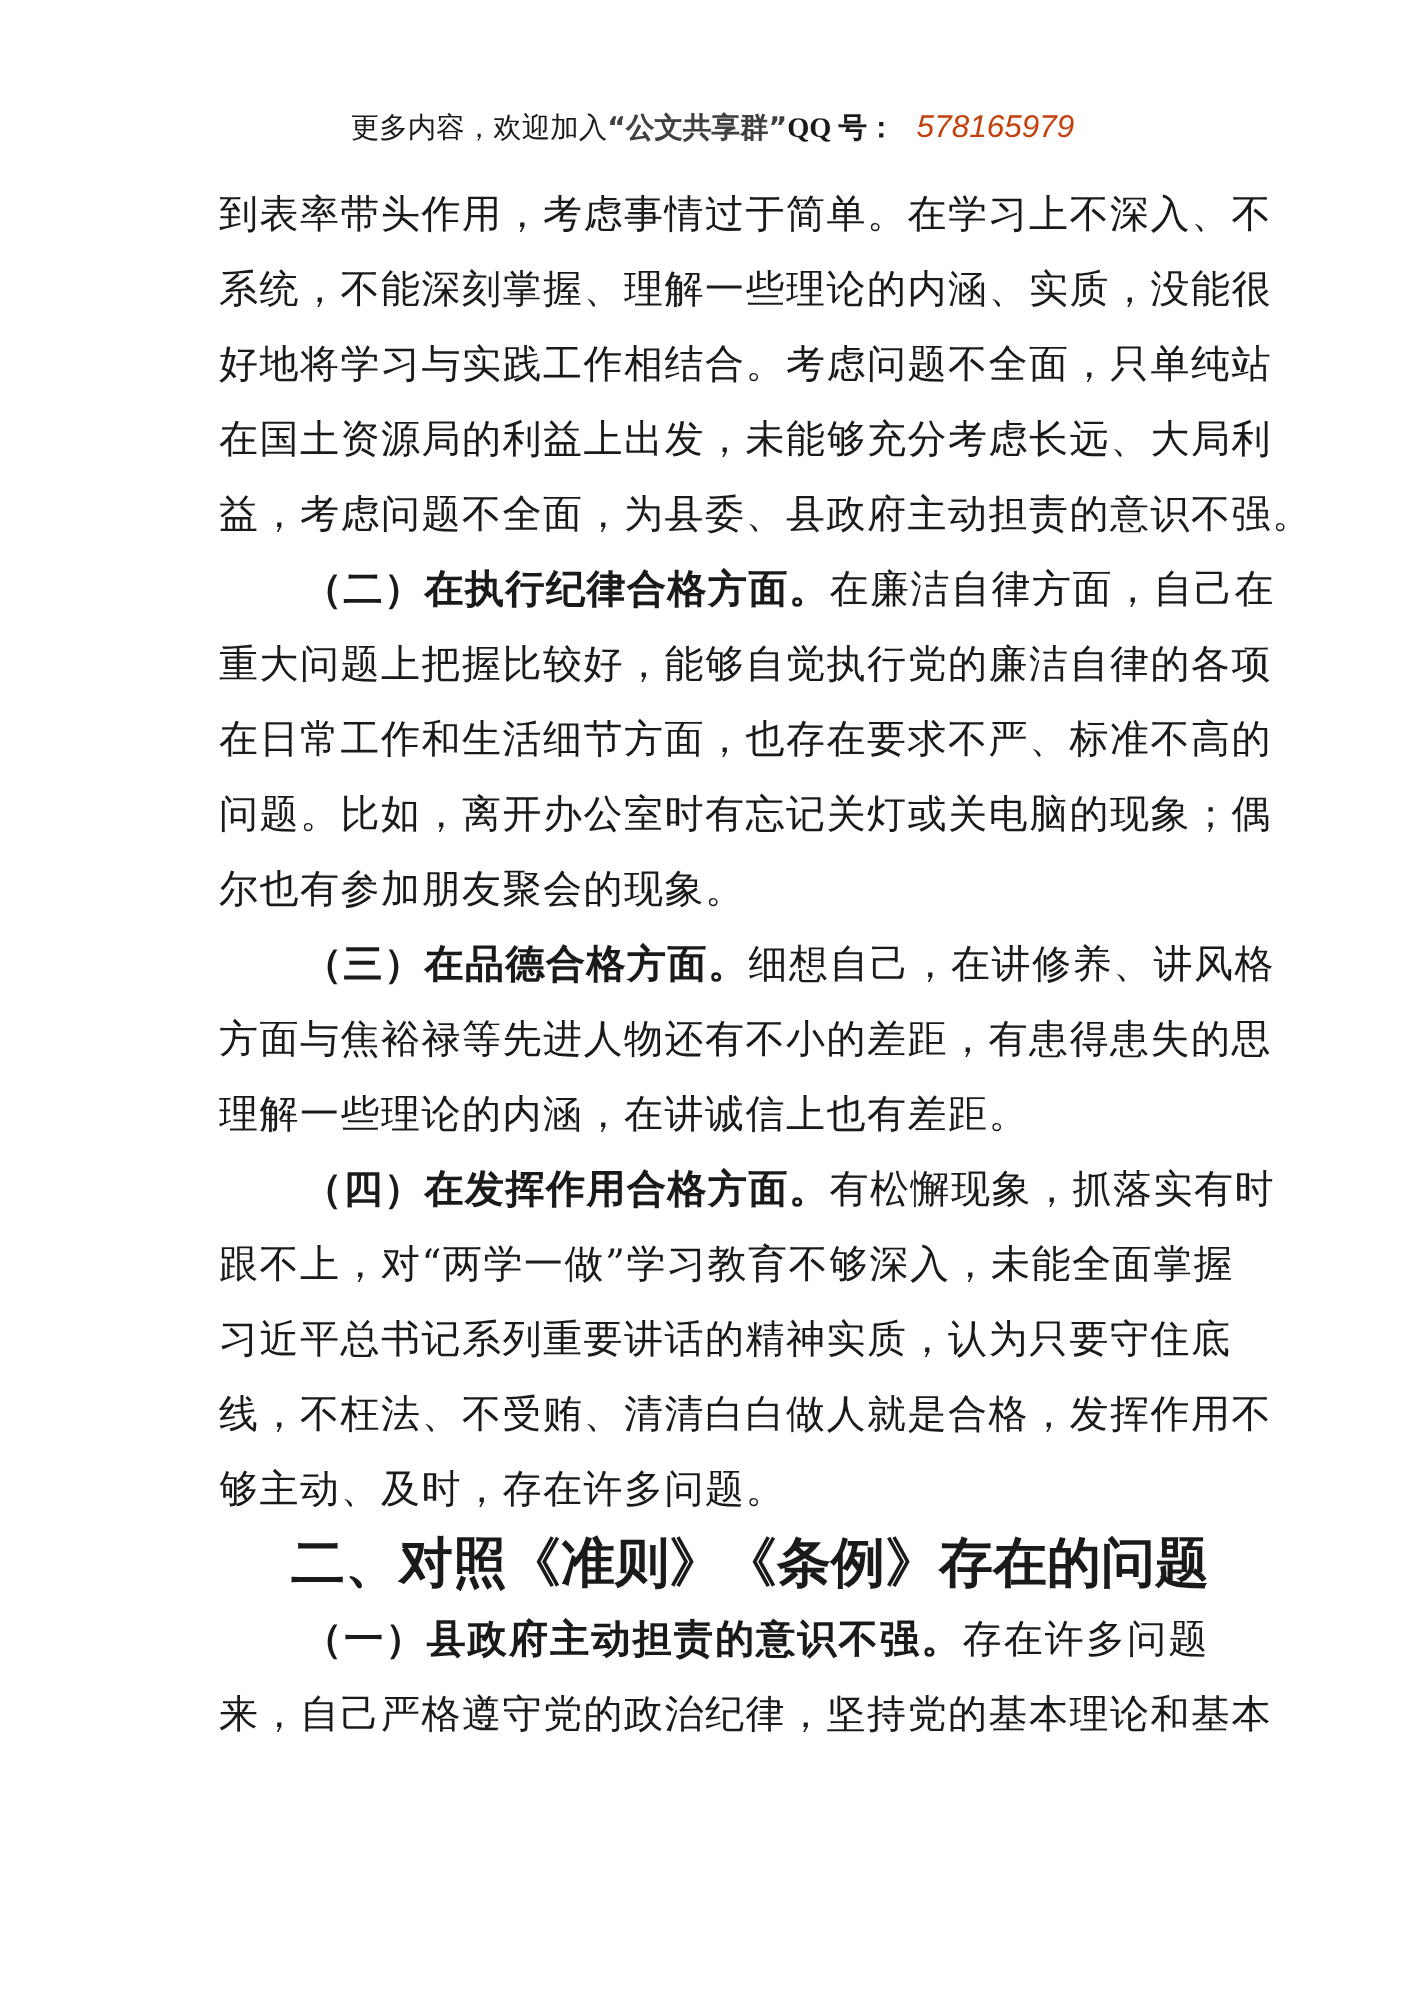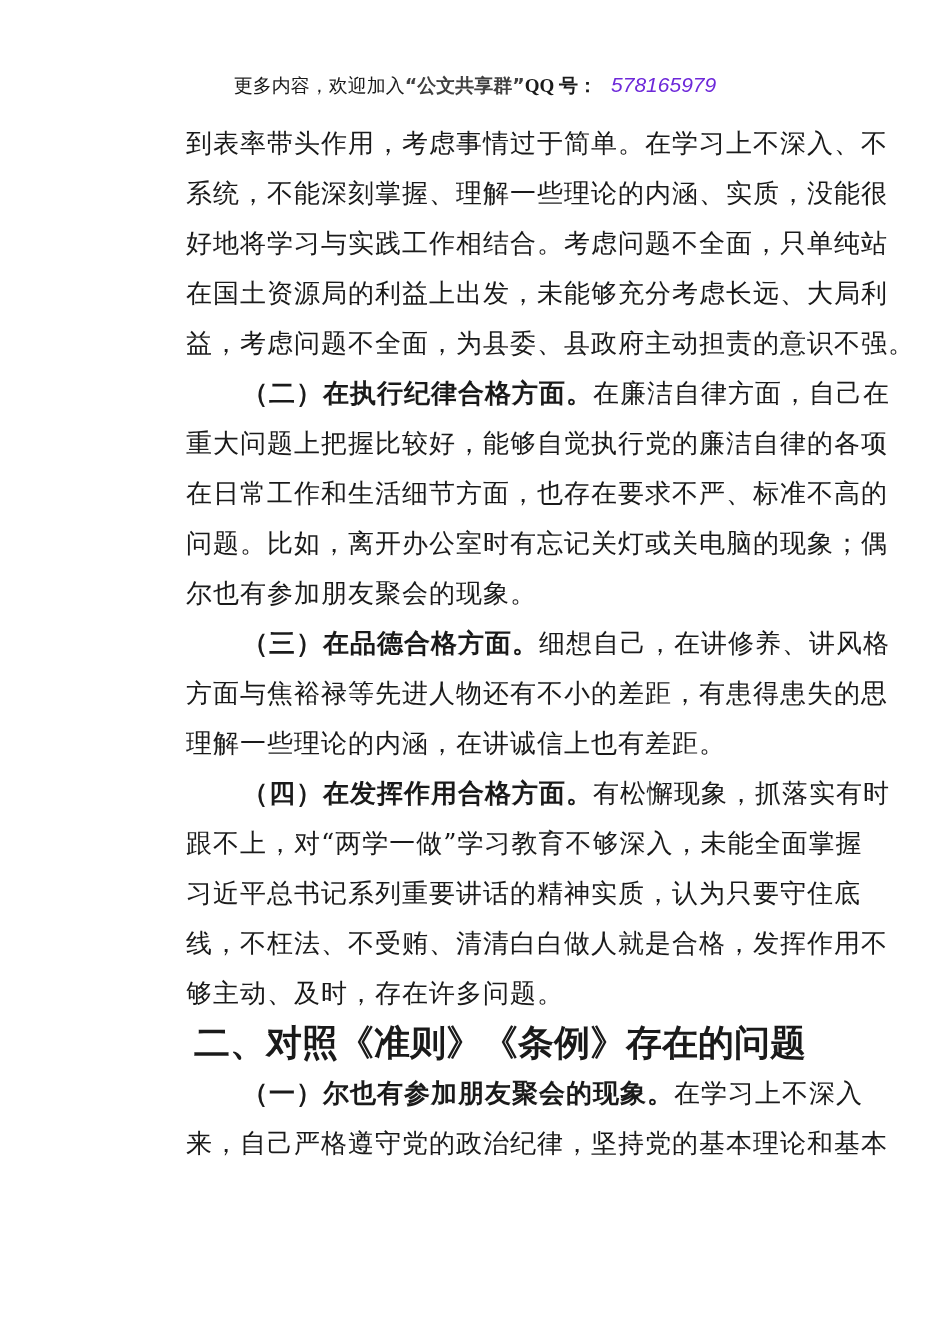--- a/index.html
+++ b/index.html
@@ -2,24 +2,24 @@
 <html><head>
 <meta charset="utf-8">
 <style>
   html, body { margin: 0; padding: 0; background: #ffffff; }
   body { width: 950px; height: 1344px; position: relative; overflow: hidden;
          font-family: "DejaVu Serif", "Liberation Serif", serif; color: #1a1a1a; }
   .header { position: absolute; top: 72px; left: 0; width: 950px; text-align: center;
             font-size: 19px; line-height: 26px; white-space: nowrap; }
   .header .blue { color: #404040; font-weight: bold; font-family: "DejaVu Sans", sans-serif; }
   .header .qq { font-weight: bold; font-family: Liberation Serif, serif; }
-  .header .red { color: #6d28d9; font-style: italic; font-family: "Liberation Sans", sans-serif; font-size: 21px; margin-left: 14px; }
+  .header .red { color: #c2410c; font-style: italic; font-family: "Liberation Sans", sans-serif; font-size: 21px; margin-left: 14px; }
   .page { position: absolute; left: 146px; top: 118px; width: 660px; }
   .line { font-size: 26px; line-height: 50px; height: 50px; white-space: nowrap;
-          text-align: justify; text-align-last: justify; letter-spacing: 1px; margin-left: 40px; }
+          text-align: justify; text-align-last: justify; letter-spacing: 1px; }
   .line.last { text-align-last: left; }
   .indent { padding-left: 56px; }
   .b { font-weight: bold; }
   .h2 { font-family: "DejaVu Sans", sans-serif; font-weight: bold; font-size: 36px; line-height: 50px; height: 50px; padding-left: 48px; }
 </style>
 </head>
 <body>
 
 <div class="header">
   <span>更多内容，欢迎加入</span><span class="blue">“公文共享群”</span><span class="qq">QQ 号：</span><span class="red">578165979</span>
@@ -52,16 +52,16 @@
     <div class="line indent"><span class="b">（四）在发挥作用合格方面。</span><span>有松懈现象，抓落实有时</span></div>
     <div class="line">跟不上，对“两学一做”学习教育不够深入，未能全面掌握</div>
     <div class="line">习近平总书记系列重要讲话的精神实质，认为只要守住底</div>
     <div class="line">线，不枉法、不受贿、清清白白做人就是合格，发挥作用不</div>
     <div class="line last">够主动、及时，存在许多问题。</div>
   </div>
 
   <div class="h2">二、对照《准则》《条例》存在的问题</div>
 
   <div>
-    <div class="line indent"><span class="b">（一）尔也有参加朋友聚会的现象。</span><span>在学习上不深入</span></div>
+    <div class="line indent"><span class="b">（一）县政府主动担责的意识不强。</span><span>存在许多问题</span></div>
     <div class="line">来，自己严格遵守党的政治纪律，坚持党的基本理论和基本</div>
   </div>
 </div>
 
 </body></html>

